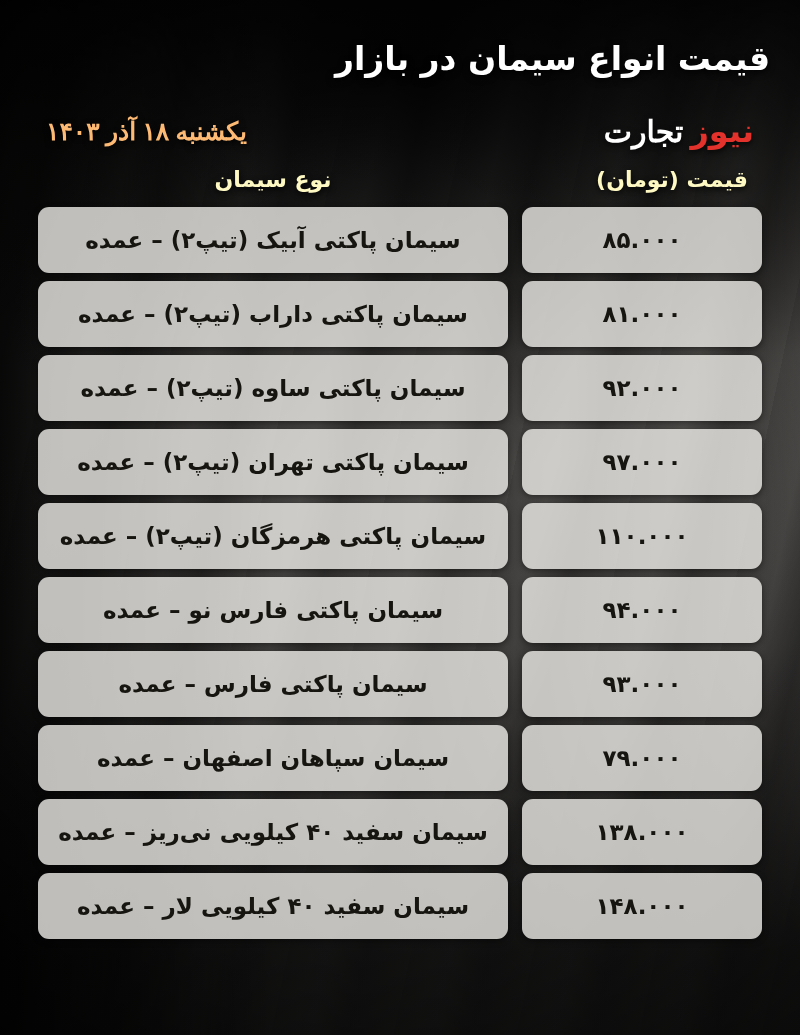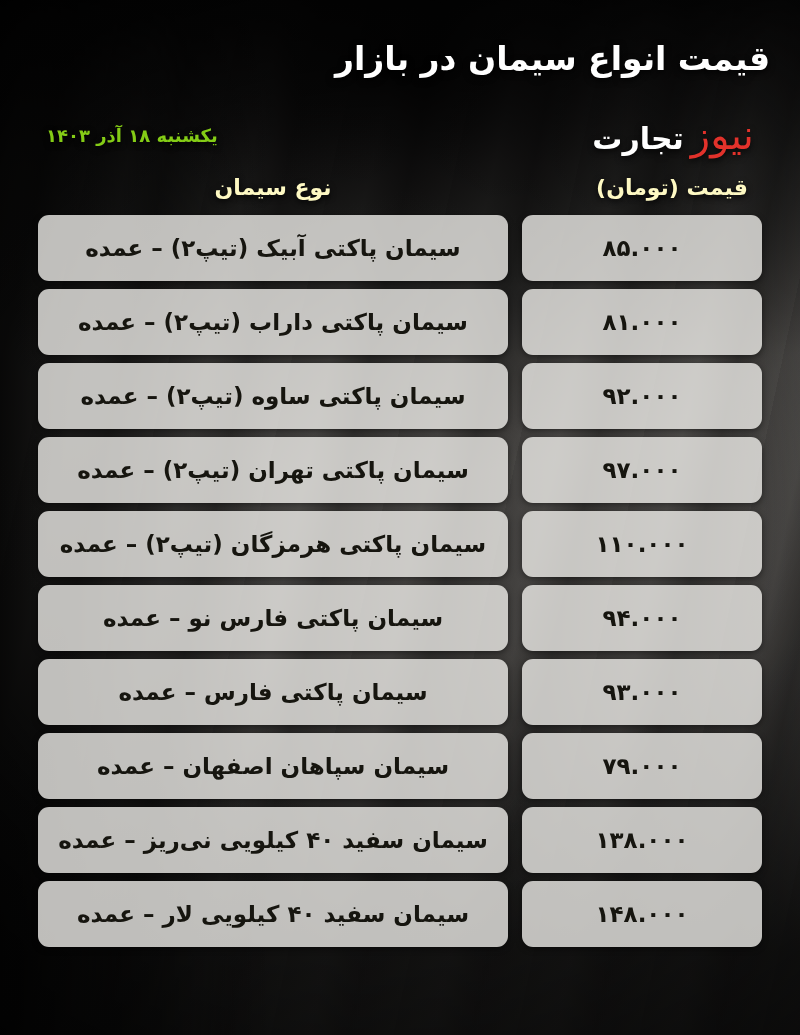--- a/index.html
+++ b/index.html
@@ -67,28 +67,29 @@
   }
   .logo {
     display: flex;
     flex-direction: row;
     align-items: baseline;
     gap: 7px;
     direction: rtl;
     line-height: 1;
     text-shadow: 0 2px 6px rgba(0,0,0,0.85);
   }
-  .logo .t1 { color: #ffffff; font-size: 30px; font-weight: bold; }
-  .logo .t2 { color: #e2322b; font-size: 40px; font-weight: normal; }
+  .logo .t1 { color: #ffffff; font-size: 30px; font-weight: bold; font-family: Liberation Serif, serif; }
+  .logo .t2 { color: #e2322b; font-size: 32px; font-weight: bold; }
   .date {
-    color: #84cc16;
-    font-size: 18px;
+    color: #fdba74;
+    font-size: 25px;
     font-weight: bold;
     text-shadow: 0 2px 6px rgba(0,0,0,0.9);
     letter-spacing: 0.5px;
+    font-family: Liberation Serif, serif;
   }
 
   
   .table {
     margin: 18px 38px 0 38px;
   }
   .thead {
     display: flex;
     flex-direction: row;
     gap: 14px;

